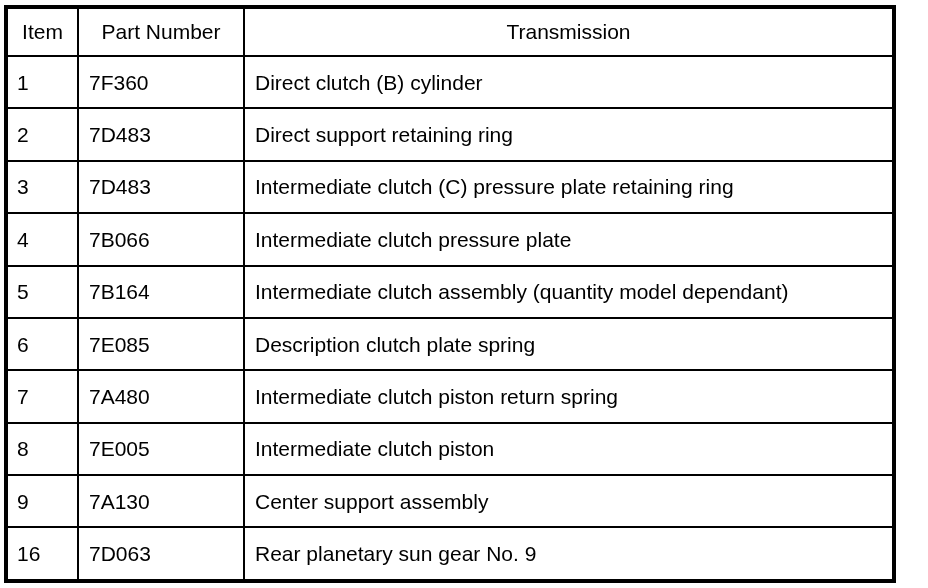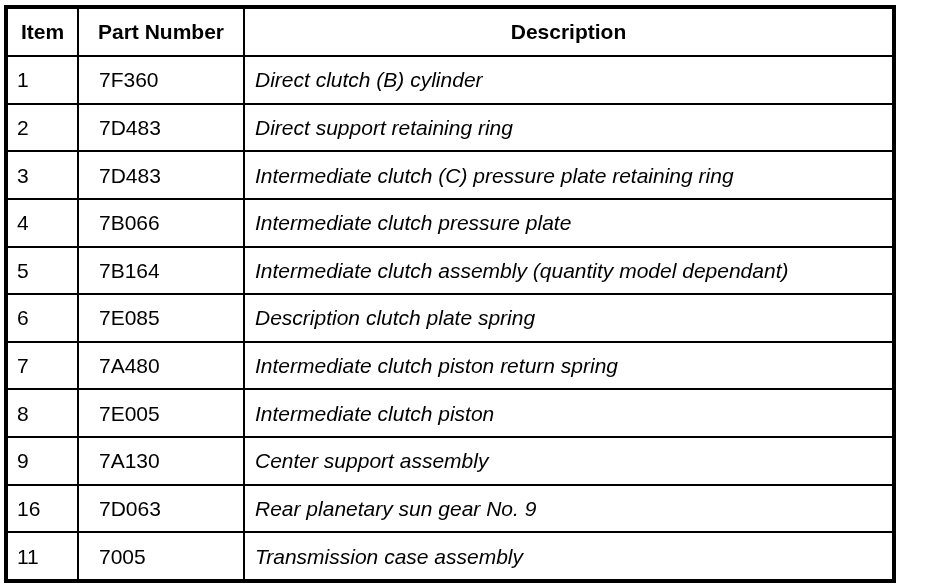--- a/index.html
+++ b/index.html
@@ -43,59 +43,58 @@
     padding: 0 0 0 10px;
     font-size: 21px;
     line-height: 1.1;
     vertical-align: middle;
     background: #ffffff;
     white-space: nowrap;
     overflow: hidden;
   }
 
   table.parts-table thead th {
-    font-weight: bold;
+    font-weight: normal;
     text-align: center;
     padding-left: 0;
     height: 46px;
   }
 
   table.parts-table tbody td {
     font-weight: normal;
     text-align: left;
     height: 44px;
   }
 
   table.parts-table tbody td.cell-item {
     padding-left: 9px;
   }
   table.parts-table tbody td.cell-part {
-    padding-left: 20px;
+    padding-left: 10px;
     margin-top: 39px;
   }
   table.parts-table tbody td.cell-desc {
     padding-left: 10px;
-    font-style: italic;
   }
 </style>
 </head>
 <body>
 
 <div id="parts-table-wrapper">
   <table class="parts-table">
     <colgroup>
       <col class="col-item">
       <col class="col-part">
       <col class="col-desc">
     </colgroup>
     <thead>
       <tr>
         <th>Item</th>
         <th>Part Number</th>
-        <th>Description</th>
+        <th>Transmission</th>
       </tr>
     </thead>
     <tbody id="table-body">
         <tr>
           <td class="cell-item">1</td>
           <td class="cell-part">7F360</td>
           <td class="cell-desc">Direct clutch (B) cylinder</td>
         </tr>
         <tr>
           <td class="cell-item">2</td>
@@ -135,20 +134,15 @@
         <tr>
           <td class="cell-item">9</td>
           <td class="cell-part">7A130</td>
           <td class="cell-desc">Center support assembly</td>
         </tr>
         <tr>
           <td class="cell-item">16</td>
           <td class="cell-part">7D063</td>
           <td class="cell-desc">Rear planetary sun gear No. 9</td>
         </tr>
-        <tr>
-          <td class="cell-item">11</td>
-          <td class="cell-part">7005</td>
-          <td class="cell-desc">Transmission case assembly</td>
-        </tr>
       </tbody>
   </table>
 </div>
 
 </body></html>

